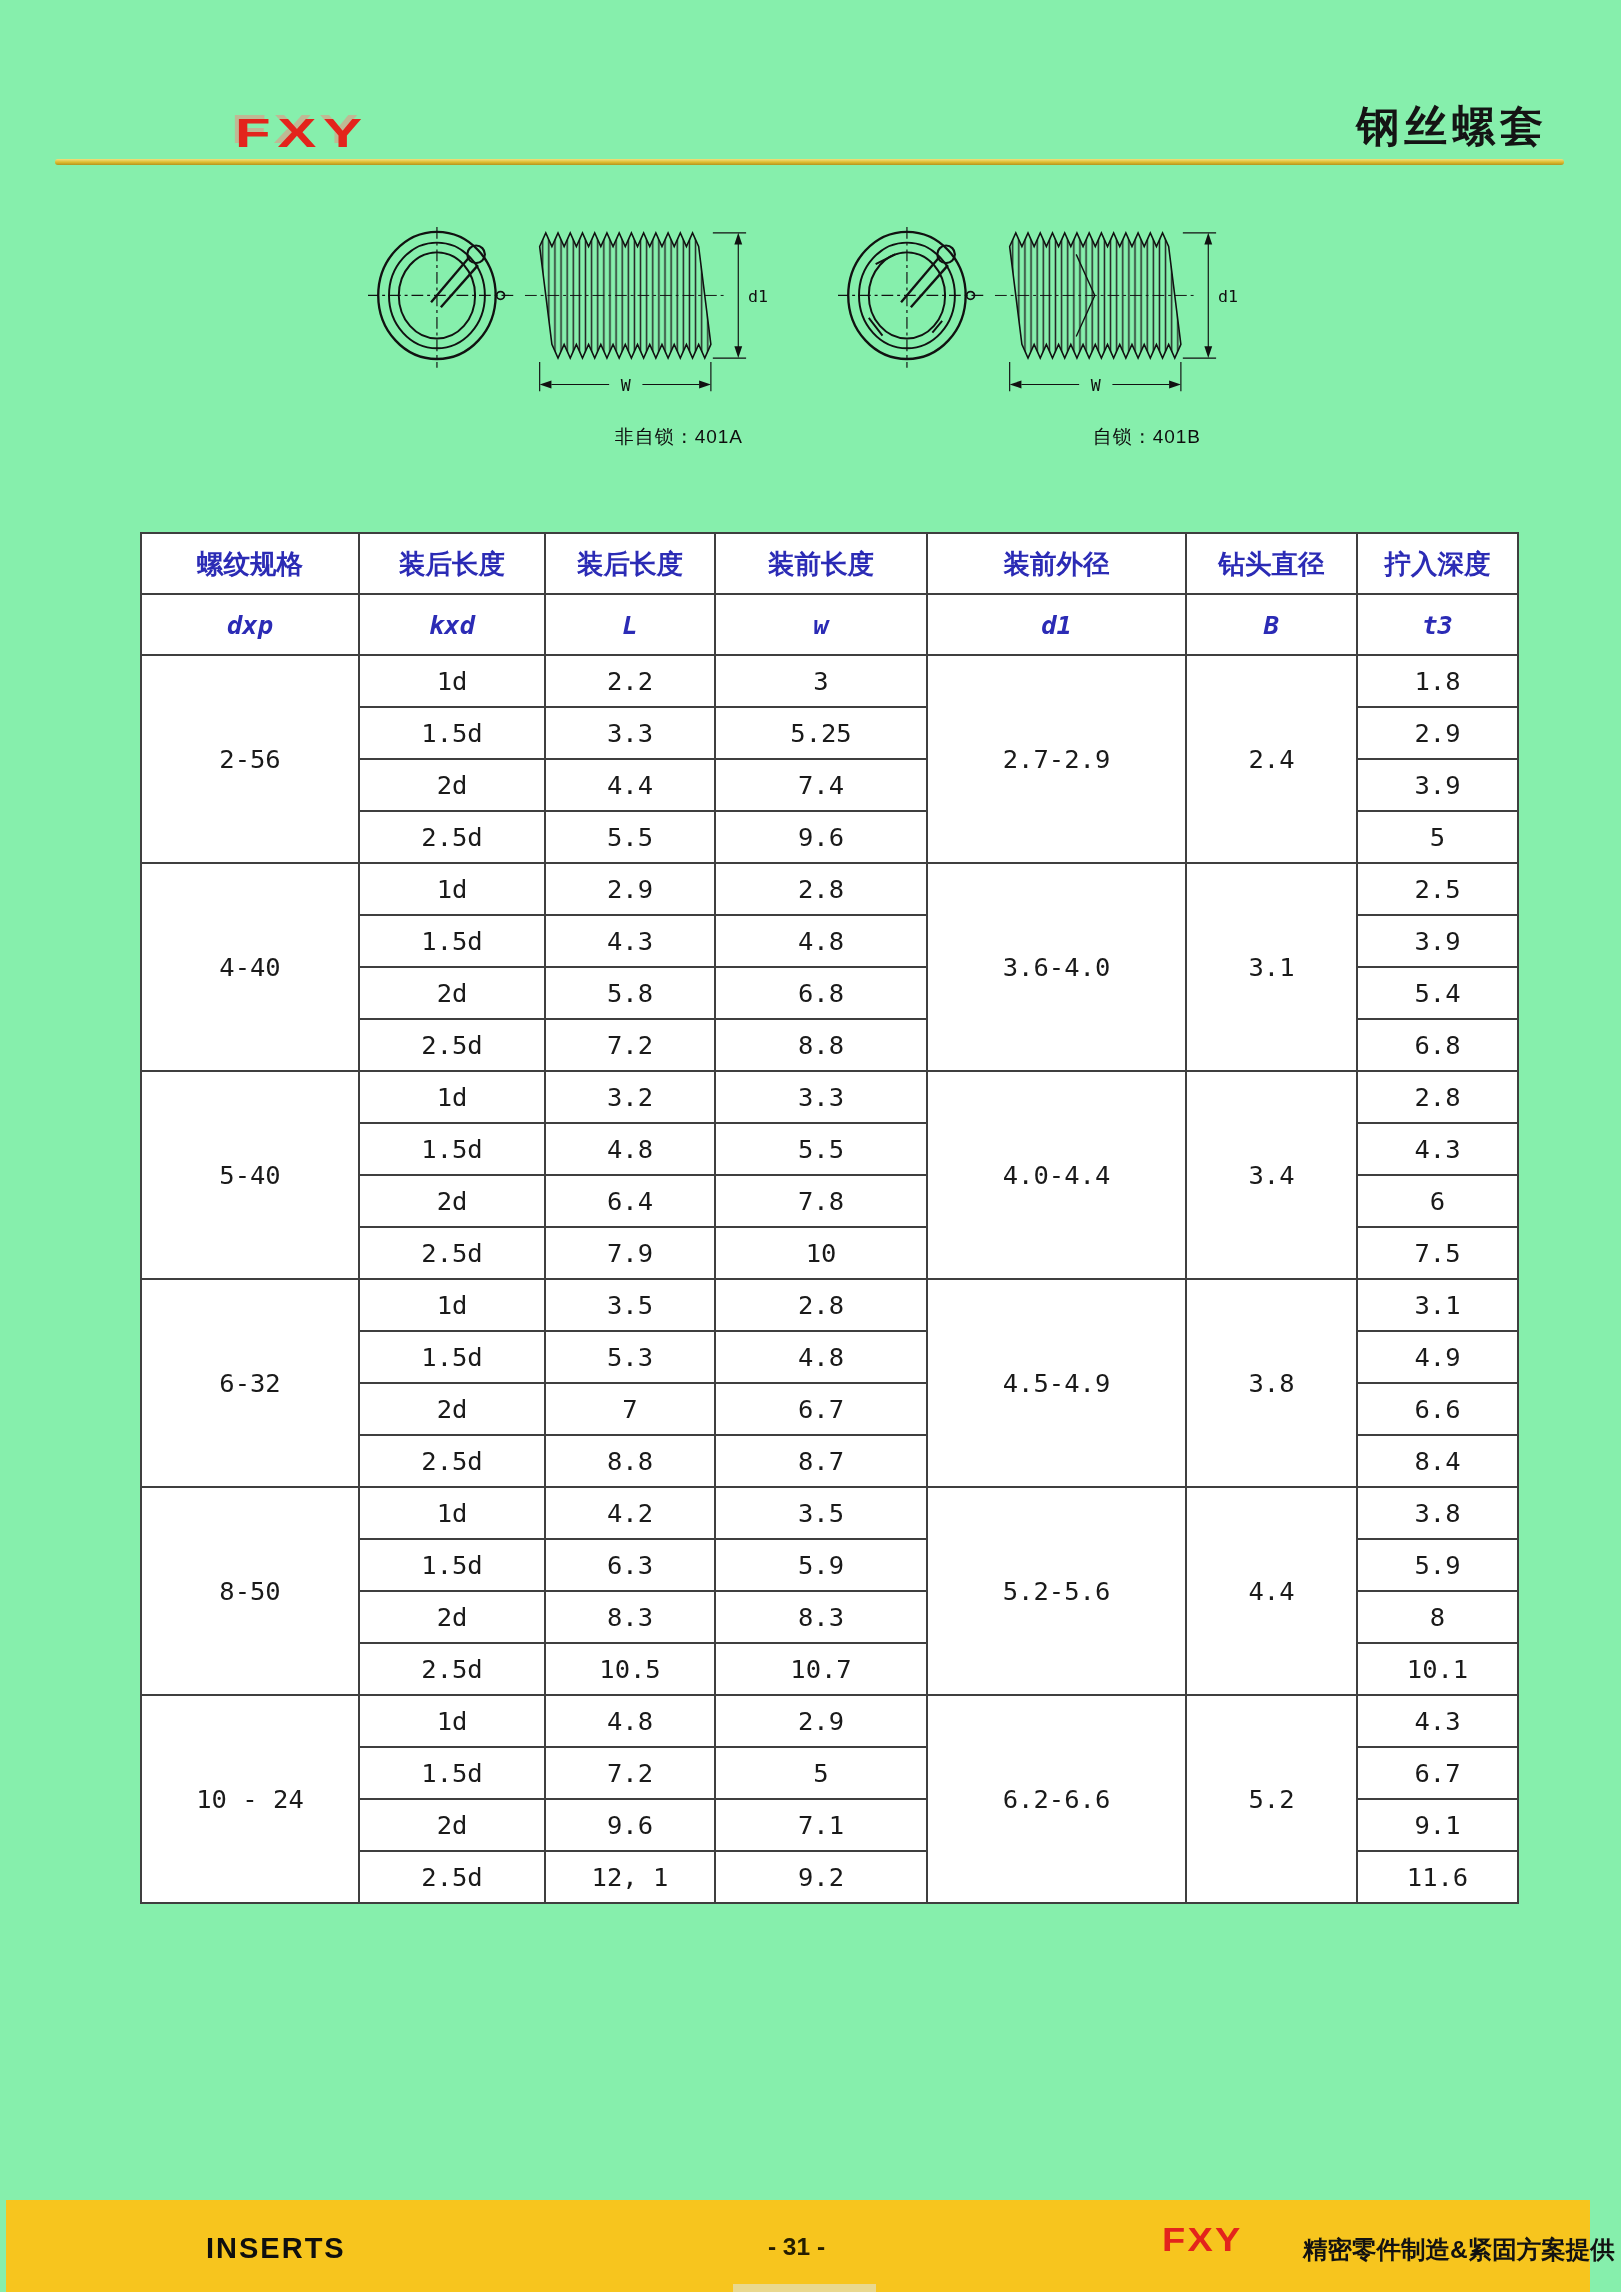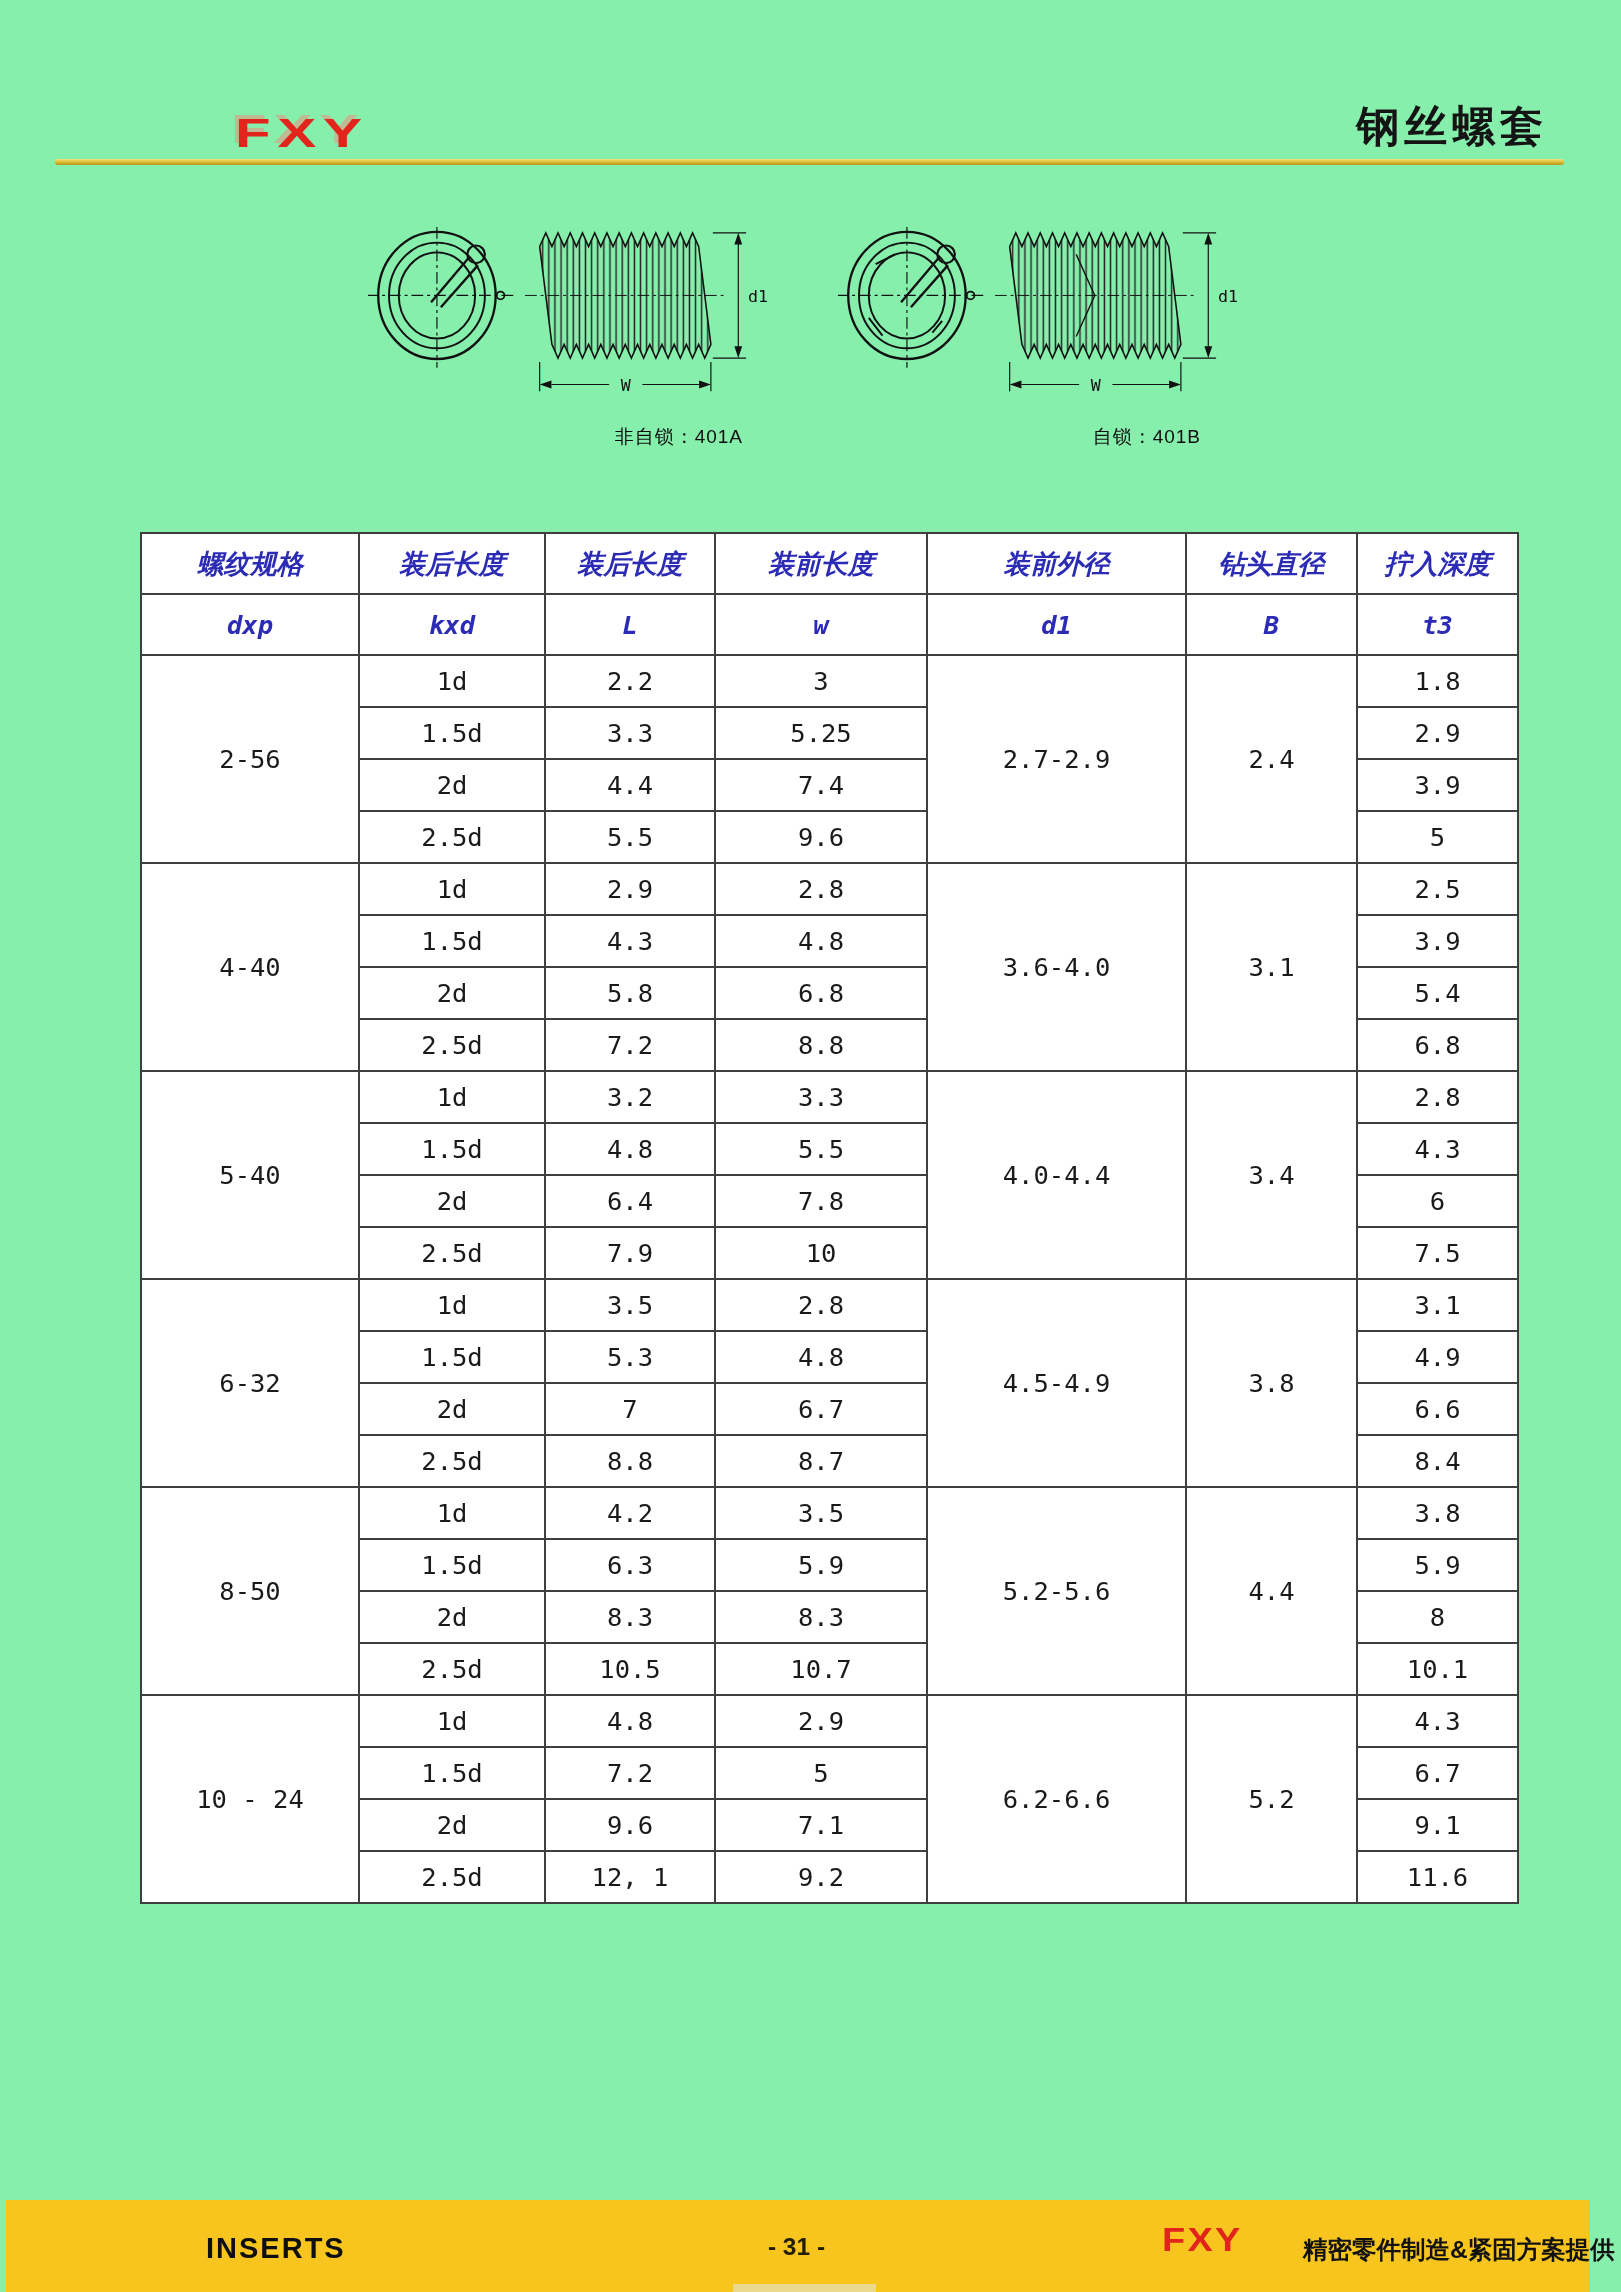--- a/index.html
+++ b/index.html
@@ -28,21 +28,21 @@
 
   
   .spec-table{position:absolute;left:140px;top:532px;width:1375px;border-collapse:collapse;
         table-layout:fixed;background:#fff;border:2.9px solid #2d2d2d;}
   .spec-table th,.spec-table td{border:2px solid #3f3f3f;text-align:center;vertical-align:middle;padding:0;}
   .spec-table th.cn{height:59px;font-size:26.5px;font-weight:bold;color:var(--blue,#2b2bb5);}
   .spec-table th.sym{height:59px;font-size:25.5px;font-weight:600;color:var(--blue,#2b2bb5);
         font-family:"DejaVu Sans Mono",monospace;font-style:italic;}
   .spec-table td{height:50px;font-size:25.5px;color:#1a1a1a;font-family:"DejaVu Sans Mono",monospace;}
   .spec-table tr.section-start td{border-top:2.9px solid #2d2d2d;}
-  .spec-table thead tr.cn-row th{border-bottom:2px solid #3f3f3f;font-style:italic;}
+  .spec-table thead tr.cn-row th{border-bottom:2px solid #3f3f3f;}
 
   
   .footer-bar{position:absolute;left:5.9px;top:2200px;width:1584px;height:92px;
         background:var(--yellow,#f7c51e);}
   .footer-left{position:absolute;left:206px;top:2232px;font-size:29px;font-weight:bold;
         letter-spacing:2px;color:#0f0f0f;}
   .footer-page{position:absolute;left:718px;top:2233px;width:157px;text-align:center;
         font-size:24.5px;font-weight:bold;color:#251d00;}
   .footer-brand{position:absolute;left:1162px;top:2221px;font-size:33px;font-weight:800;
         color:var(--red,#e3241c);letter-spacing:2px;transform:scaleX(1.15);transform-origin:left center;}

